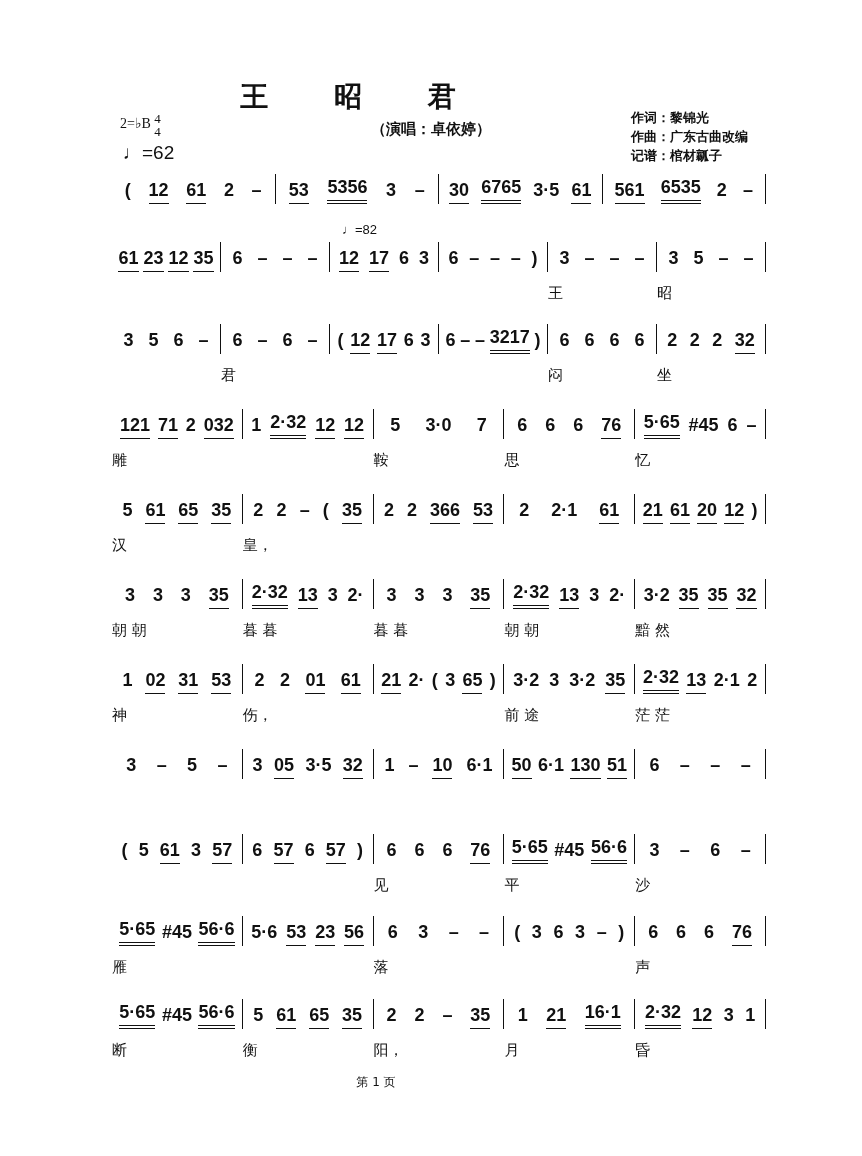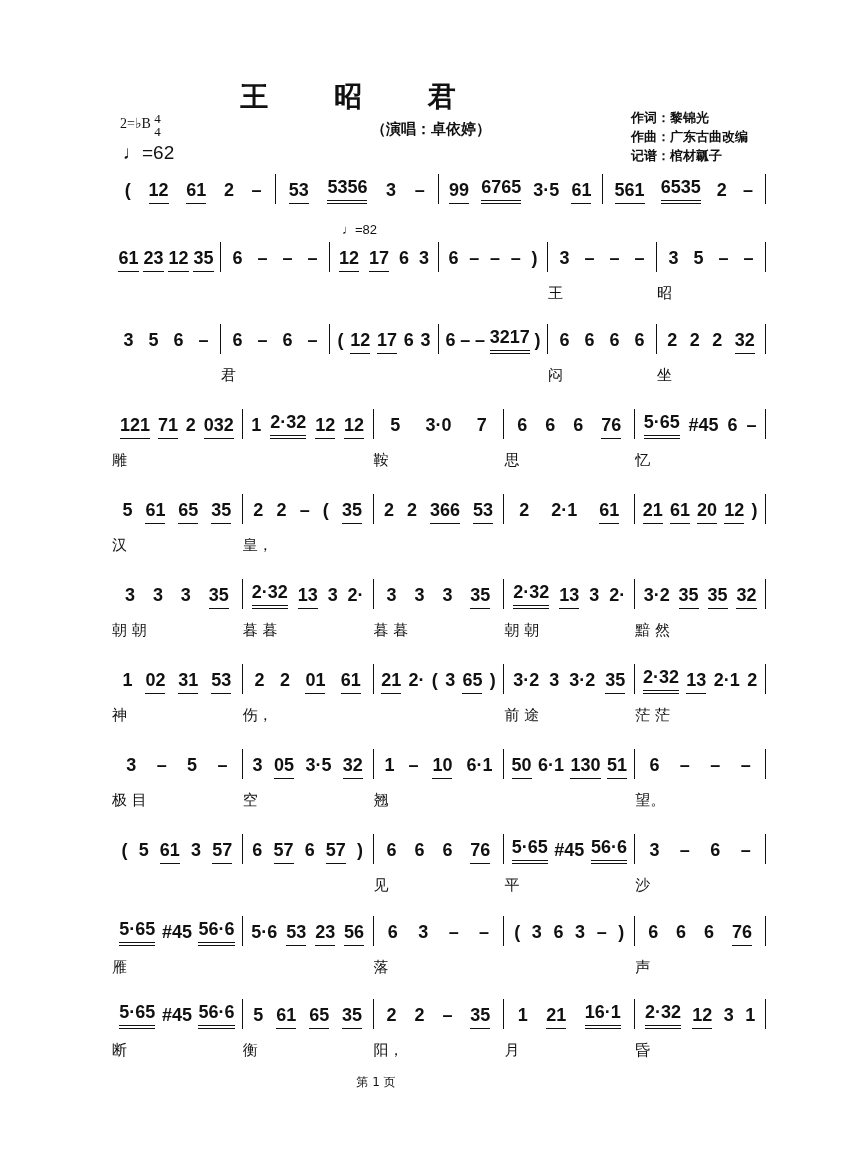--- a/index.html
+++ b/index.html
@@ -52,21 +52,21 @@
           <span class="g">2</span>
           <span class="g">–</span>
         </div>
         <div class="bar">
           <span class="g u1">53</span>
           <span class="g u2">5356</span>
           <span class="g">3</span>
           <span class="g">–</span>
         </div>
         <div class="bar">
-          <span class="g u1">99</span>
+          <span class="g u1">30</span>
           <span class="g u2">6765</span>
           <span class="g">3·5</span>
           <span class="g u1">61</span>
         </div>
         <div class="bar">
           <span class="g u1">561</span>
           <span class="g u2">6535</span>
           <span class="g">2</span>
           <span class="g">–</span>
         </div>
@@ -364,27 +364,20 @@
           <span class="g u1">130</span>
           <span class="g u1">51</span>
         </div>
         <div class="bar">
           <span class="g">6</span>
           <span class="g">–</span>
           <span class="g">–</span>
           <span class="g">–</span>
         </div>
       </div>
-      <div class="lyr">
-        <span>极 目</span>
-        <span>空</span>
-        <span>翘</span>
-        <span></span>
-        <span>望。</span>
-      </div>
     </div>
     <div class="row" style="top: 820px;">
       <div class="notes" style="border-left: none;">
         <div class="bar">
           <span class="g">(</span>
           <span class="g">5</span>
           <span class="g u1">61</span>
           <span class="g">3</span>
           <span class="g u1">57</span>
         </div>

